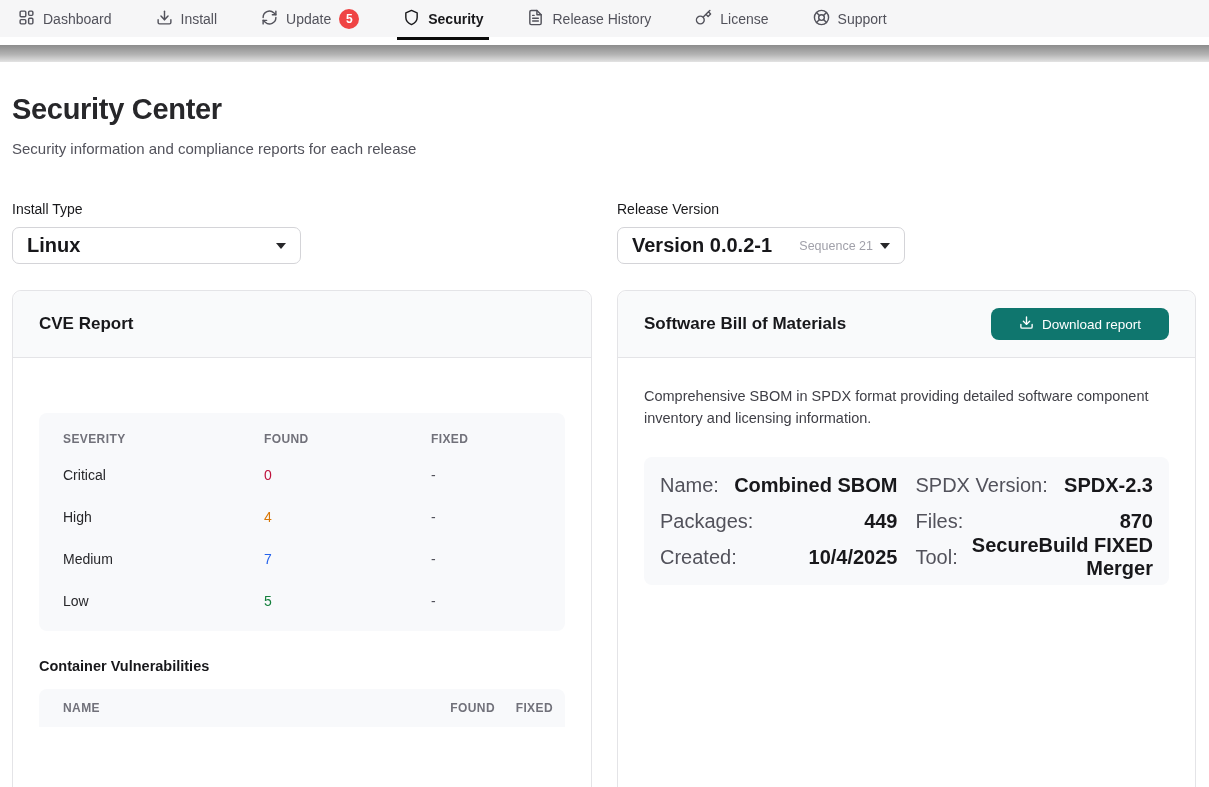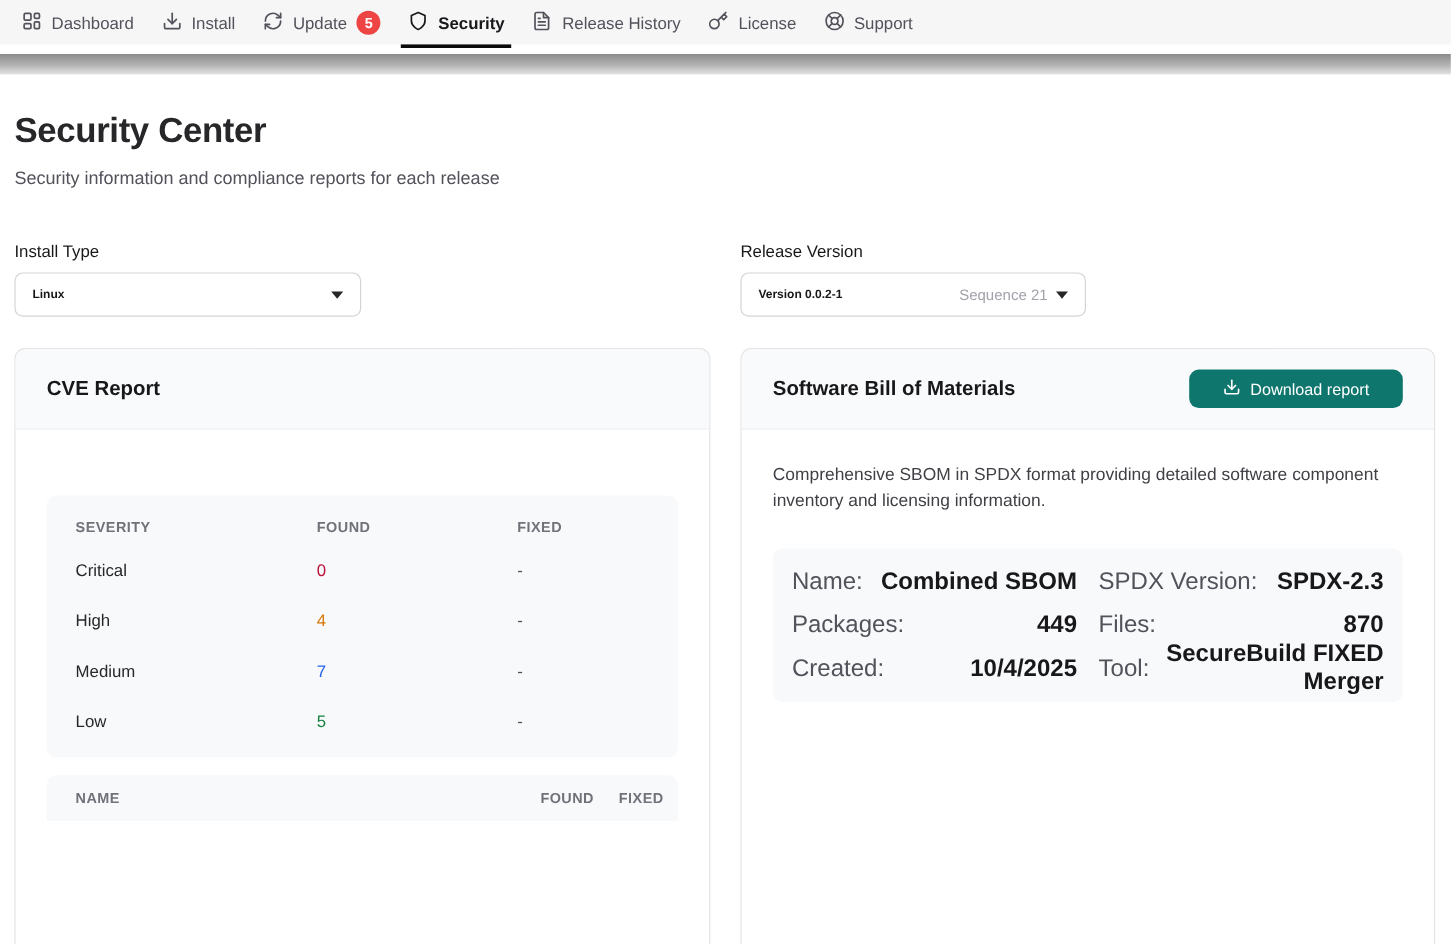--- a/index.html
+++ b/index.html
@@ -2,21 +2,21 @@
 <html><head>
 <meta charset="utf-8">
 <style>
   * { margin:0; padding:0; box-sizing:border-box; }
   html,body { width:1209px; height:787px; overflow:hidden; background:#ffffff;
               font-family:"Liberation Sans", sans-serif; color:#18181b; }
 
   
   .topnav { position:absolute; left:0; top:0; width:1209px; height:37px;
             background:#f6f6f7; display:flex; align-items:center;
-            padding:0 18px; gap:23px; }
+            padding:0 18px; gap:44px; }
   .nav-item { display:flex; align-items:center; gap:8px; height:45px;
               font-size:14px; font-weight:500; color:#52525b; cursor:pointer;
               position:relative; white-space:nowrap; }
   .nav-item svg { width:17px; height:17px; stroke:#52525b; }
   .nav-item.active { color:#18181b; font-weight:600; }
   .nav-item.active svg { stroke:#18181b; }
   .nav-item.active::after { content:""; position:absolute; left:-6px; right:-6px;
               bottom:1px; height:3px; background:#0a0a0a; }
   .nav-badge { background:#ef4444; color:#fff; min-width:20px; height:20px;
               border-radius:999px; display:grid; place-items:center;
@@ -34,21 +34,21 @@
 
   
   .ctl-label { position:absolute; font-size:14px; font-weight:500; color:#18181b; }
   .lbl-install { left:12px; top:201px; }
   .lbl-release { left:617px; top:201px; }
   .select { position:absolute; height:37px; background:#fff;
             border:1px solid #d4d4d8; border-radius:7px; display:flex;
             align-items:center; padding:0 14px; cursor:pointer; }
   .sel-install { left:12px; top:227px; width:289px; }
   .sel-release { left:617px; top:227px; width:288px; }
-  .sel-value { font-size:10px; font-weight:700; color:#18181b; flex:1; }
+  .sel-value { font-size:20px; font-weight:700; color:#18181b; flex:1; }
   .sel-secondary { font-size:12.5px; color:#a1a1aa; margin-right:7px; }
   .caret { width:0; height:0; border-left:5px solid transparent;
            border-right:5px solid transparent; border-top:6px solid #27272a; }
 
   
   .card { position:absolute; top:290px; background:#fff;
           border:1px solid #e4e4e7; border-radius:9px; height:620px; }
   .card-left  { left:12px;  width:580px; }
   .card-right { left:617px; width:579px; }
   .card-header { background:#f9fafb; border-bottom:1px solid #e4e4e7;
@@ -211,20 +211,21 @@
         <span class="sev-found c-medium">7</span>
         <span class="sev-fixed">-</span>
       </div>
       <div class="sev-row">
         <span class="sev-name">Low</span>
         <span class="sev-found c-low">5</span>
         <span class="sev-fixed">-</span>
       </div>
     </div>
 
+    <div class="cv-title">Container Vulnerabilities</div>
     <div class="cv-head">
       <span class="h-name">NAME</span>
       <span class="h-found">FOUND</span>
       <span class="h-fixed">FIXED</span>
     </div>
   </div>
 </section>
 
 <section class="card card-right">
   <div class="card-header">

